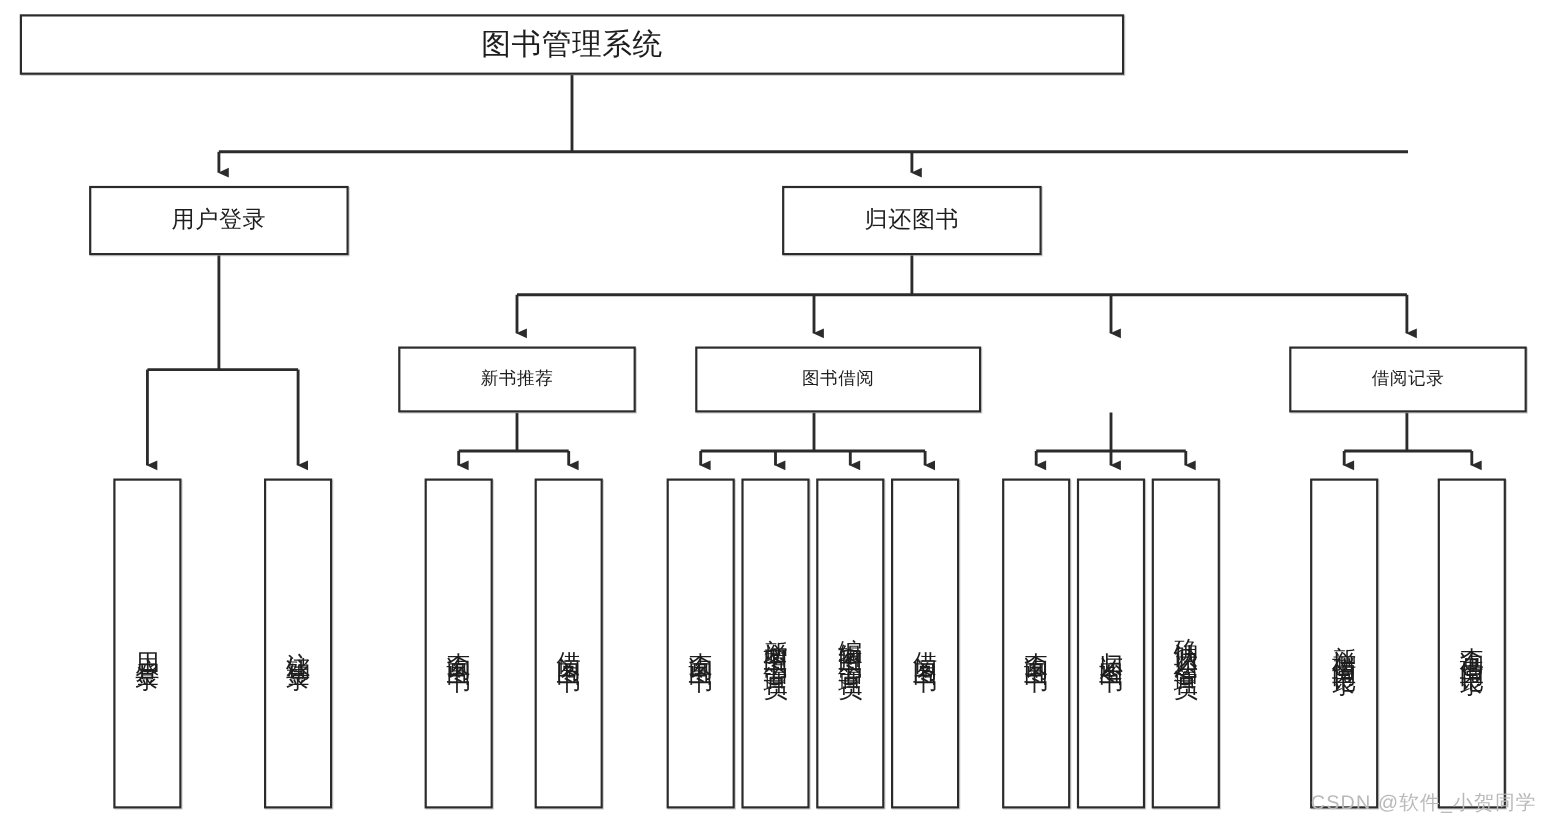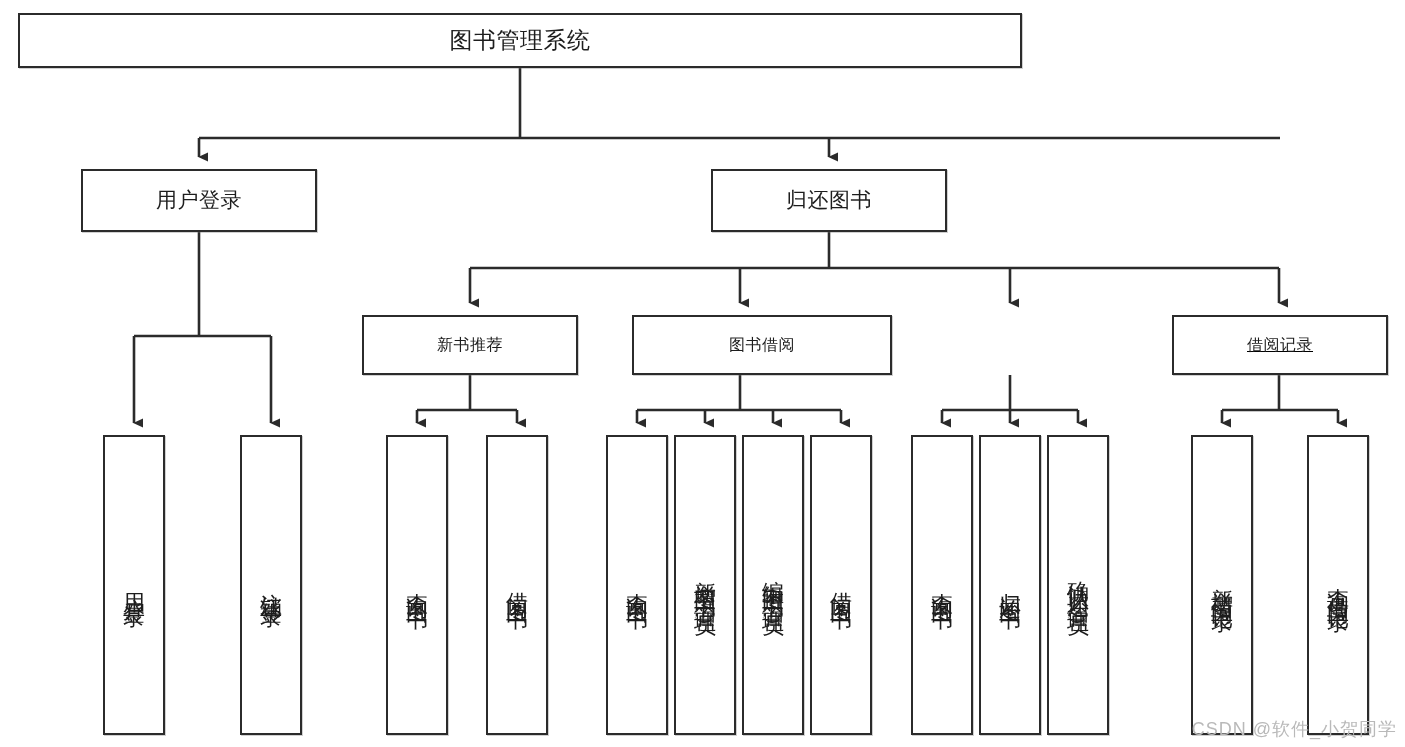--- a/index.html
+++ b/index.html
@@ -20,21 +20,21 @@
     display:flex;
     align-items:center;
     justify-content:center;
   }
   .node-label{
     color:#1d1d1d;
     line-height:1.15;
     white-space:nowrap;
     letter-spacing:0.5px;
   }
-  .node-root .node-label{font-size:23px;}
+  .node-root .node-label{font-size:27px;}
   .node-l1 .node-label{font-size:21px;}
   .node-l2 .node-label{font-size:16px;}
 
   
   .node-leaf{
     align-items:flex-start;
     justify-content:center;
     padding-top:0;
   }
   .node-leaf .node-label{
@@ -145,21 +145,21 @@
   <div class="node-box node-l1" style="left:711px;top:169px;width:236px;height:63px;">
     <span class="node-label">归还图书</span>
   </div>
 
   <div class="node-box node-l2" style="left:362px;top:315px;width:216px;height:60px;">
     <span class="node-label">新书推荐</span>
   </div>
   <div class="node-box node-l2" style="left:632px;top:315px;width:260px;height:60px;">
     <span class="node-label">图书借阅</span>
   </div>
-  <div class="node-box node-l2" style="left:1172px;top:315px;width:216px;height:60px;text-decoration:underline;">
+  <div class="node-box node-l2" style="left:1172px;top:315px;width:216px;height:60px;">
     <span class="node-label">借阅记录</span>
   </div>
 
   <div class="node-box node-leaf" style="left:103px;top:435px;width:62px;height:300px;">
     <span class="leaf-inner">
       <span class="node-label">用户登录</span>
     </span>
   </div>
   <div class="node-box node-leaf" style="left:240px;top:435px;width:62px;height:300px;">
     <span class="leaf-inner">

